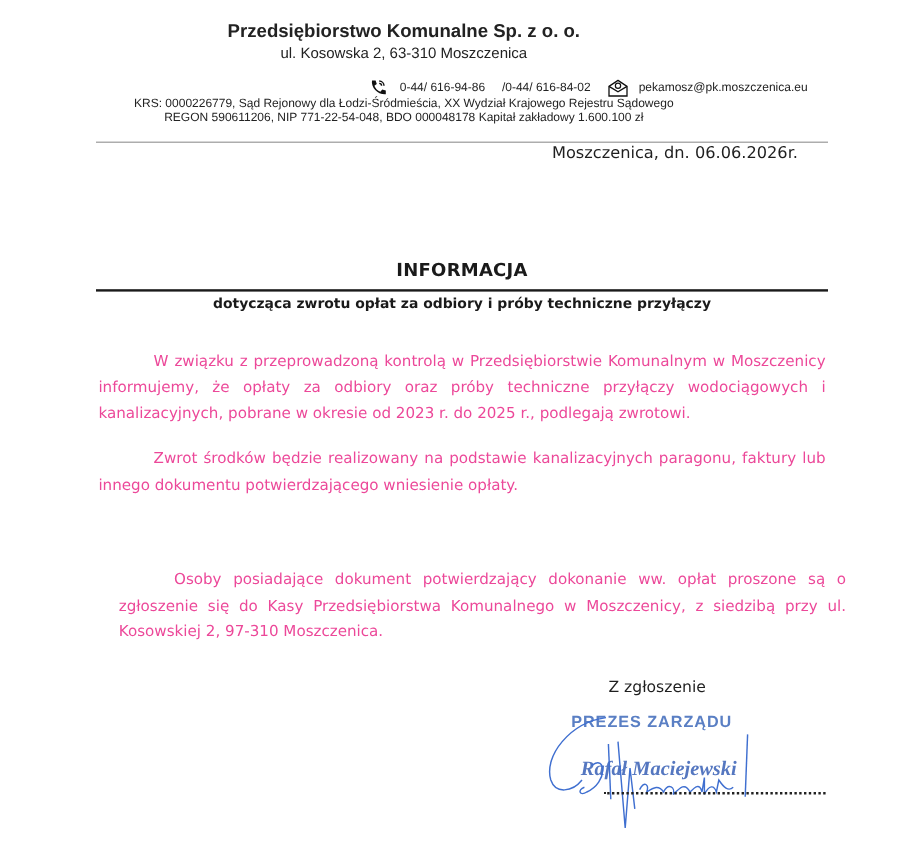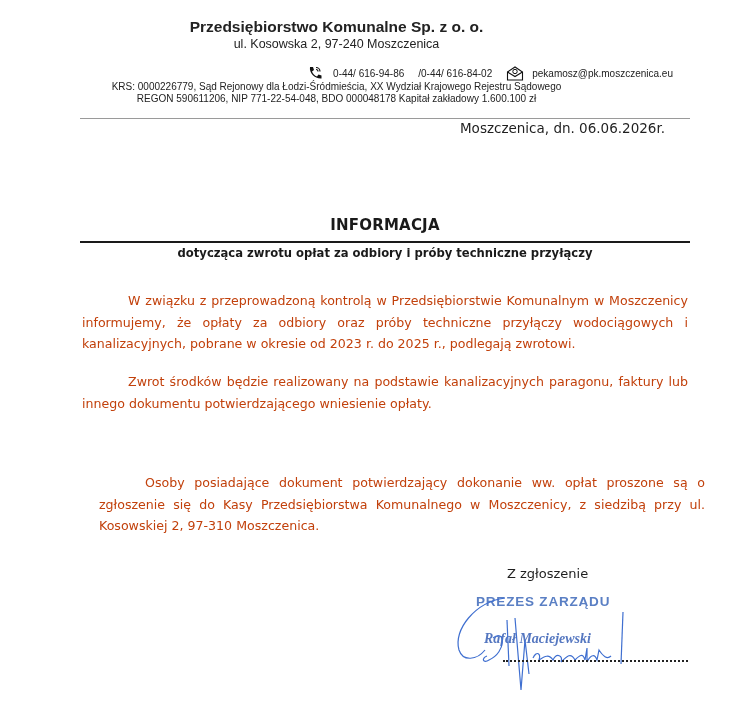--- a/index.html
+++ b/index.html
@@ -10,36 +10,36 @@
   .contact { top: 66px; font-size: 10px; color: #222; display: flex; justify-content: flex-end; align-items: center; gap: 0; }
   .contact .ic { display: inline-block; width: 16px; height: 14px; margin-right: 10px; }
   .contact .sp { display: inline-block; width: 14px; }
   .krs { top: 81px; font-size: 10px; color: #222; }
   .regon { top: 93px; font-size: 10px; color: #222; }
   .rule-top { position: absolute; left: 80px; top: 118px; width: 610px; height: 1px; background: #9a9a9a; }
   .date { position: absolute; right: 90px; top: 120px; font-family: "DejaVu Sans", sans-serif; font-size: 13.5px; color: #1f1f1f; }
   .title { position: absolute; left: 0; width: 770px; top: 216px; text-align: center; font-family: "DejaVu Sans", sans-serif; font-weight: bold; font-size: 15px; color: #1a1a1a; letter-spacing: 0.2px; }
   .rule-title { position: absolute; left: 80px; top: 241px; width: 610px; height: 2px; background: #1a1a1a; }
   .subtitle { position: absolute; left: 0; width: 770px; top: 246px; text-align: center; font-family: "DejaVu Sans", sans-serif; font-weight: bold; font-size: 11.6px; color: #1a1a1a; }
-  .body { position: absolute; left: 82px; width: 606px; font-family: "DejaVu Sans", sans-serif; font-size: 12.6px; line-height: 21.5px; color: #c2410c; text-align: justify; }
+  .body { position: absolute; left: 82px; width: 606px; font-family: "DejaVu Sans", sans-serif; font-size: 12.6px; line-height: 21.5px; color: #ec4899; text-align: justify; }
   .p1 { top: 290px; }
   .p2 { top: 371px; }
   .p3 { top: 472px; margin-left: 17px; }
   .body p { margin: 0; text-indent: 46px; text-align-last: left; }
   .closing { position: absolute; left: 507px; top: 566px; font-family: "DejaVu Sans", sans-serif; font-size: 13px; color: #1f1f1f; }
   .stamp-title { position: absolute; left: 476px; top: 594px; font-family: "Liberation Sans", sans-serif; font-weight: bold; font-size: 13.5px; color: #5a7fc4; letter-spacing: 0.8px; }
-  .stamp-name { position: absolute; left: 484px; top: 631px; font-family: "Liberation Serif", serif; font-weight: bold; font-style: italic; font-size: 14px; color: #5577c0; }
+  .stamp-name { position: absolute; left: 484px; top: 631px; font-family: "Liberation Serif", serif; font-weight: bold; font-style: italic; font-size: 17px; color: #5577c0; }
   .dots { position: absolute; left: 503px; top: 660px; width: 185px; border-top: 2px dotted #222; }
   .sig { position: absolute; left: 445px; top: 590px; width: 210px; height: 120px; }
 </style>
 </head>
 <body>
 
 <div class="hdr company">Przedsiębiorstwo Komunalne Sp. z o. o.</div>
-<div class="hdr address">ul. Kosowska 2, 97-240 Moszczenica</div>
+<div class="hdr address">ul. Kosowska 2, 63-310 Moszczenica</div>
 
 <div class="hdr contact">
   <span class="ic">
     <svg width="16" height="14" viewBox="0 0 16 14">
       <path d="M3 1 L6 1 L7 4 L5 5.5 C6 8 7.5 9.5 10 10.5 L11.5 8.5 L14.5 9.5 L14.5 12.5 C8 13 2 7 3 1 Z" fill="#111"></path>
       <path d="M9 1.5 A4 4 0 0 1 13 5.5" stroke="#111" stroke-width="1.2" fill="none"></path>
       <path d="M9 3.5 A2 2 0 0 1 11 5.5" stroke="#111" stroke-width="1.2" fill="none"></path>
     </svg>
   </span>
   <span>0-44/ 616-94-86</span>

